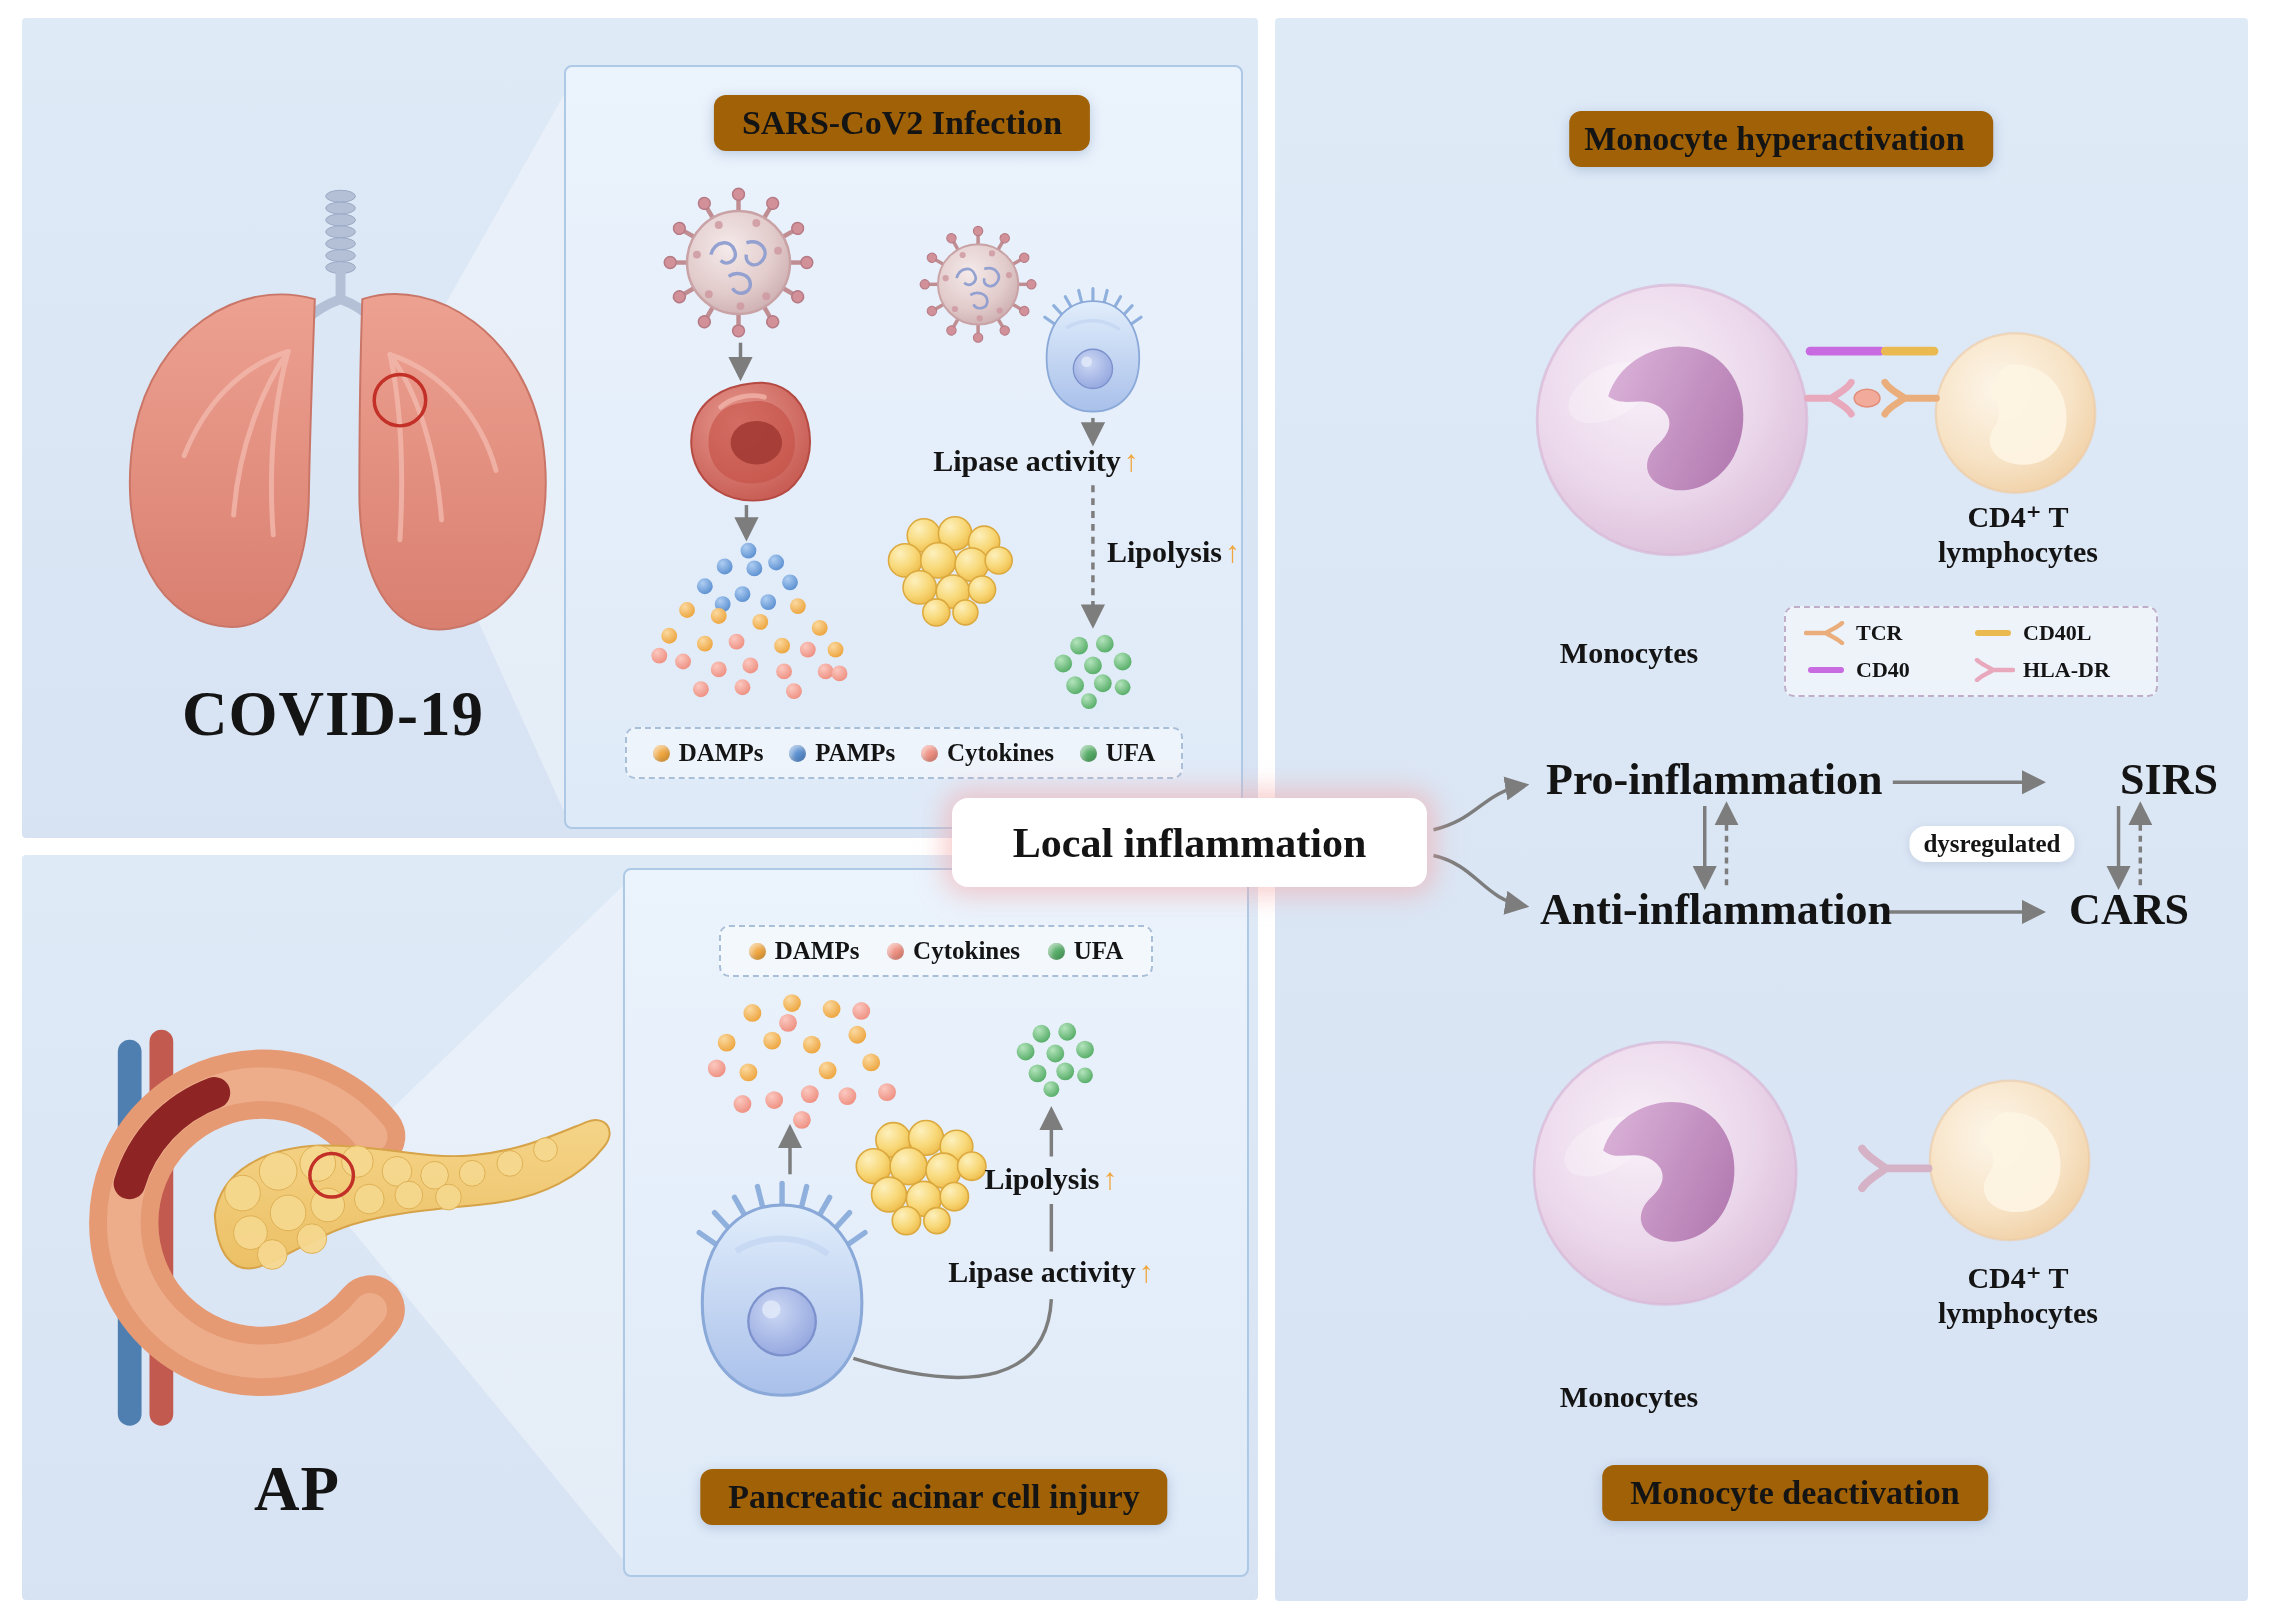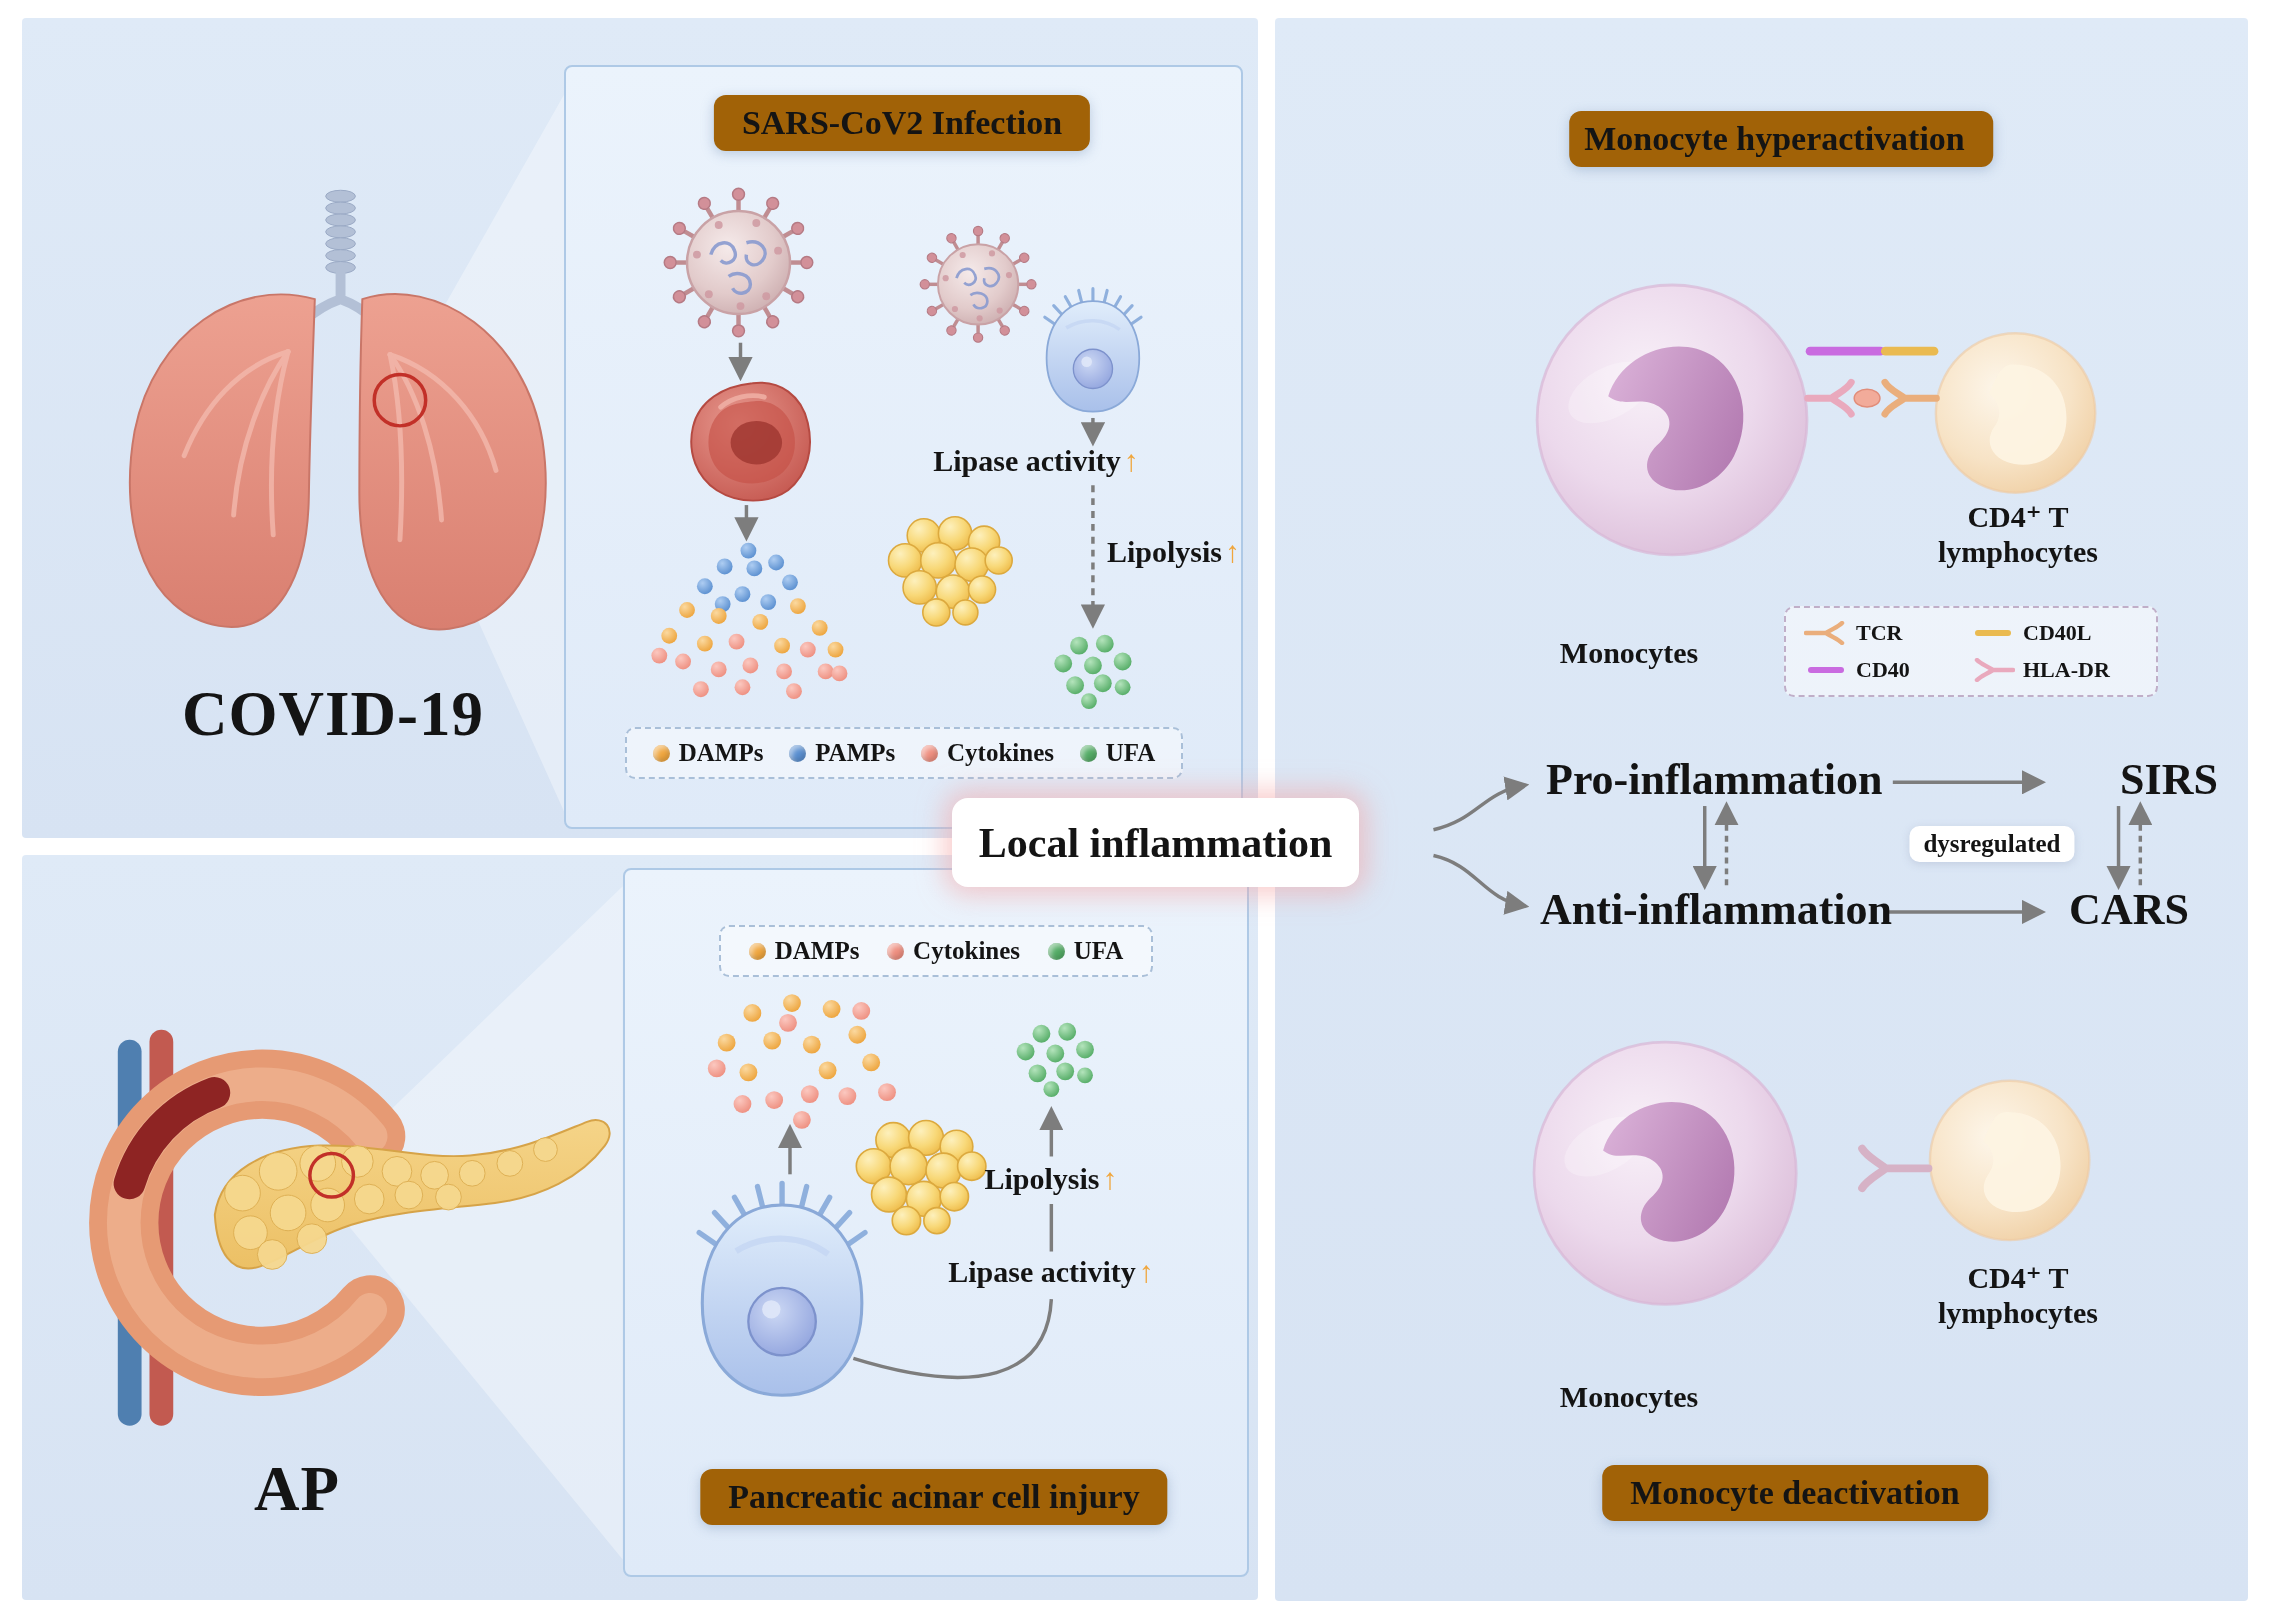--- a/index.html
+++ b/index.html
@@ -20,34 +20,34 @@
   .txt{position:absolute;z-index:5;font-weight:700;white-space:nowrap;}
   .cx{transform:translateX(-50%);}
   .pill{background:#a16207;border-radius:12px;padding:9px 28px;
         box-shadow:0 3px 12px rgba(110,140,180,.38);font-size:34px;text-align:center;}
   .big{font-size:63px;letter-spacing:1px;}
   .flow{font-size:44px;}
   .mid{font-size:30px;}
   .small2{font-size:30px;text-align:center;line-height:1.15;}
   .proc{font-size:30px;}
   .up{color:#f0a63c;font-size:30px;font-weight:700;padding-left:3px;}
-  #local-box{left:952px;top:798px;width:407px;height:89px;z-index:6;
+  #local-box{left:952px;top:798px;width:475px;height:89px;z-index:6;
      display:flex;align-items:center;justify-content:center;background:#fff;border-radius:16px;
      font-size:42px;font-weight:700;box-shadow:0 0 26px 8px rgba(244,164,164,.55);}
   .legend{position:absolute;z-index:5;display:flex;align-items:center;justify-content:space-evenly;
      border:2px dashed #a9bfd8;border-radius:10px;background:rgba(255,255,255,.45);text-align:center;}
   .legend-item{display:flex;align-items:center;gap:9px;font-size:25px;font-weight:700;}
   .dot{width:17px;height:17px;border-radius:50%;display:inline-block;
        box-shadow:inset -2px -3px 4px rgba(0,0,0,.15), inset 3px 3px 5px rgba(255,255,255,.55);}
   #hyper-legend{left:1784px;top:606px;width:374px;height:91px;z-index:5;position:absolute;
      border:2px dashed #c0aec8;border-radius:10px;background:rgba(255,255,255,.5);
      display:grid;grid-template-columns:1fr 1fr;align-items:center;padding:6px 18px;box-sizing:border-box;}
   .l2item{display:flex;align-items:center;gap:8px;font-size:22px;font-weight:700;}
   .licon{width:44px;height:24px;flex:0 0 auto;}
-  #dysreg{background:#fff;padding:4px 14px;border-radius:10px;font-size:25px;
+  #dysreg{background:#fff;padding:4px 14px;border-radius:16px;font-size:25px;
      box-shadow:0 2px 8px rgba(140,150,180,.3);}
 </style>
 </head>
 <body>
 
 <div class="page">
 
   <div class="quad" id="quad-tl"></div>
   <div class="quad" id="quad-bl"></div>
   <div class="quad" id="quad-r"></div>

